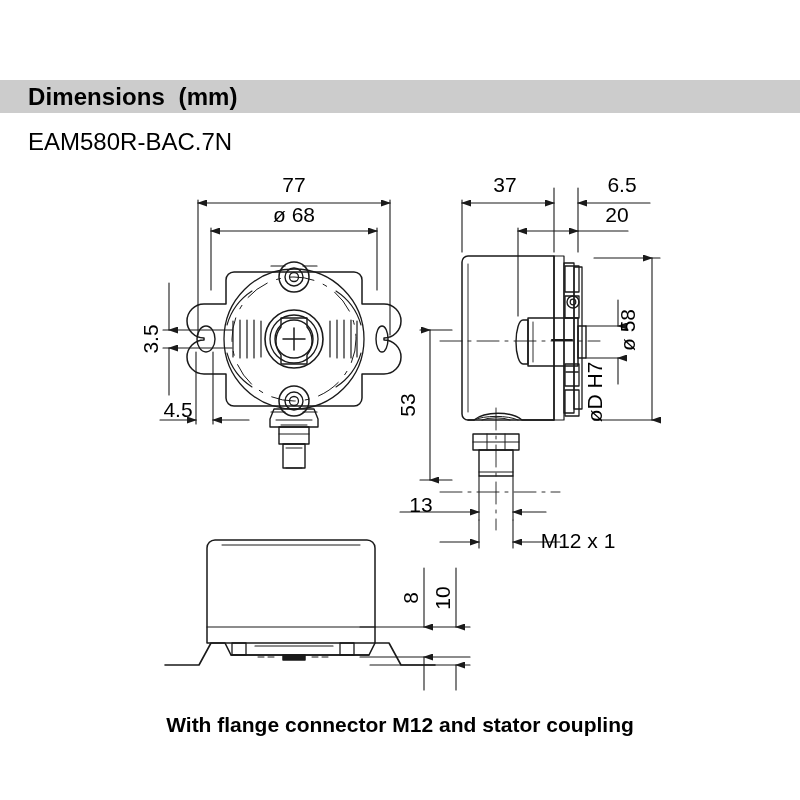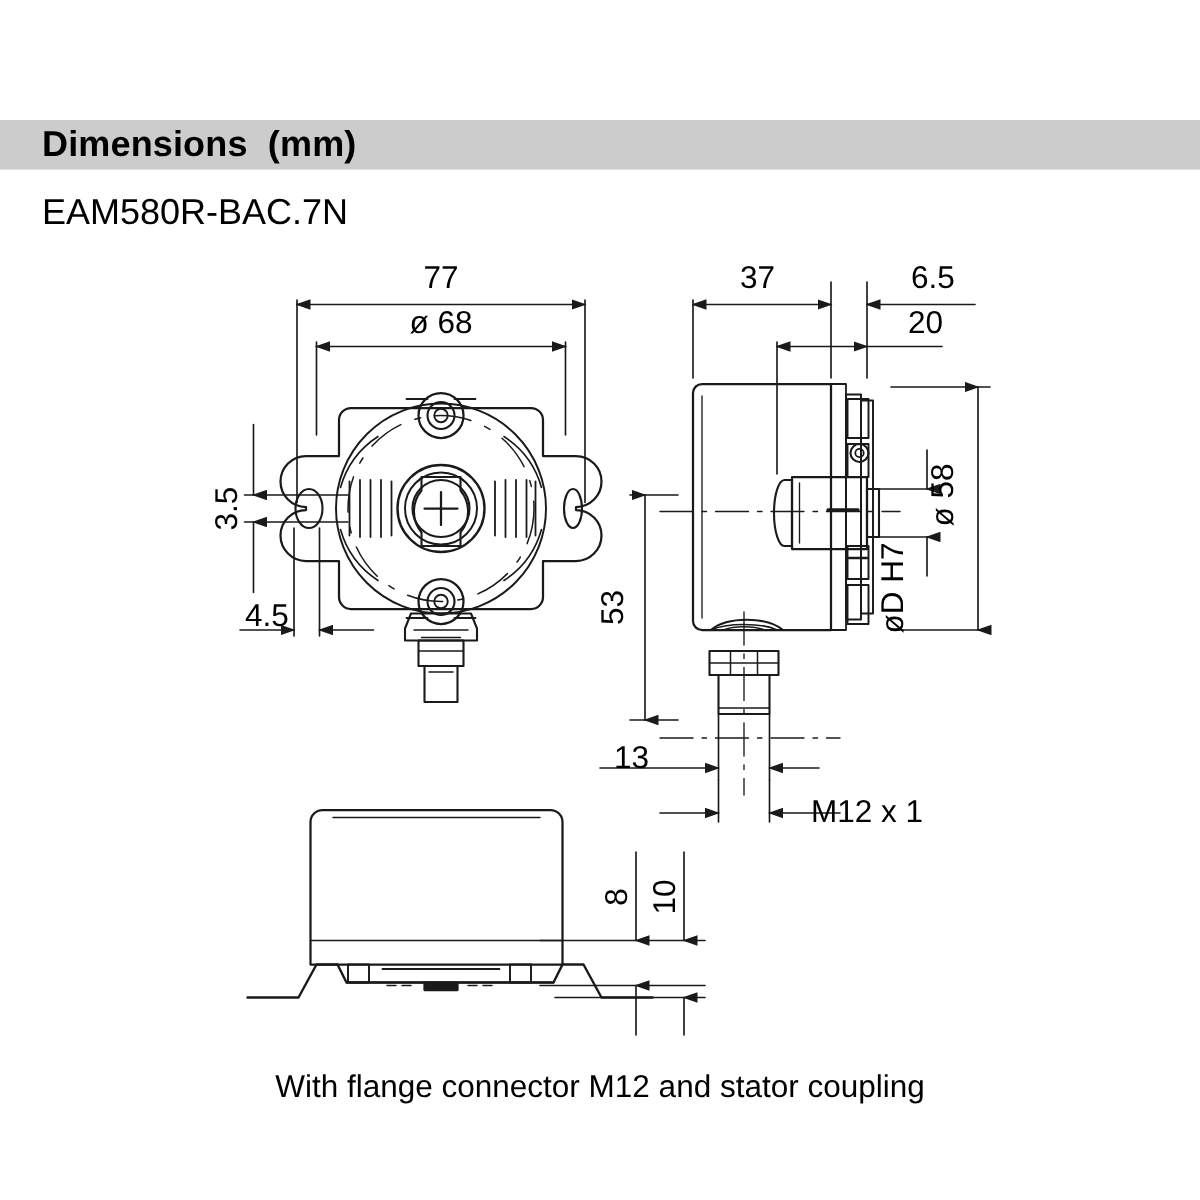--- a/index.html
+++ b/index.html
@@ -50,20 +50,21 @@
     white-space: pre;
   }
   .caption {
     position: absolute;
     left: 0;
     top: 713px;
     width: 800px;
     text-align: center;
     font-size: 21px;
     color: #000;
+    font-weight: bold;
   }
   svg.drawing {
     position: absolute;
     left: 0;
     top: 0;
     width: 800px;
     height: 800px;
   }
   .dimtext {
     font-family: "Liberation Sans", sans-serif;

